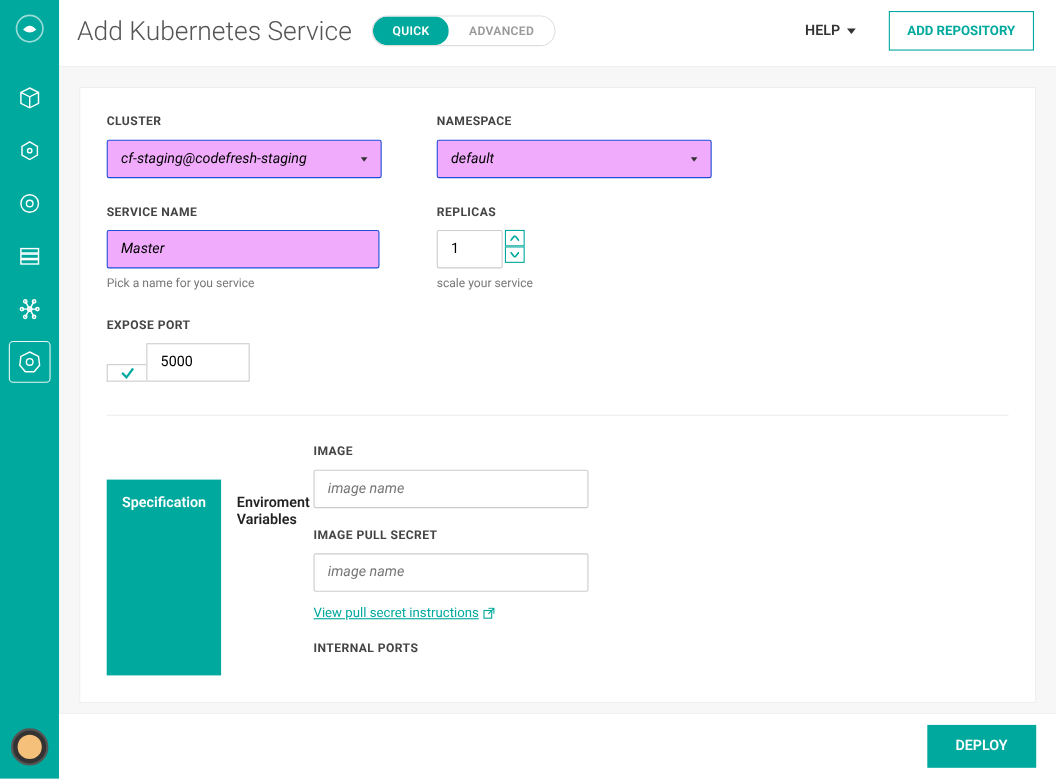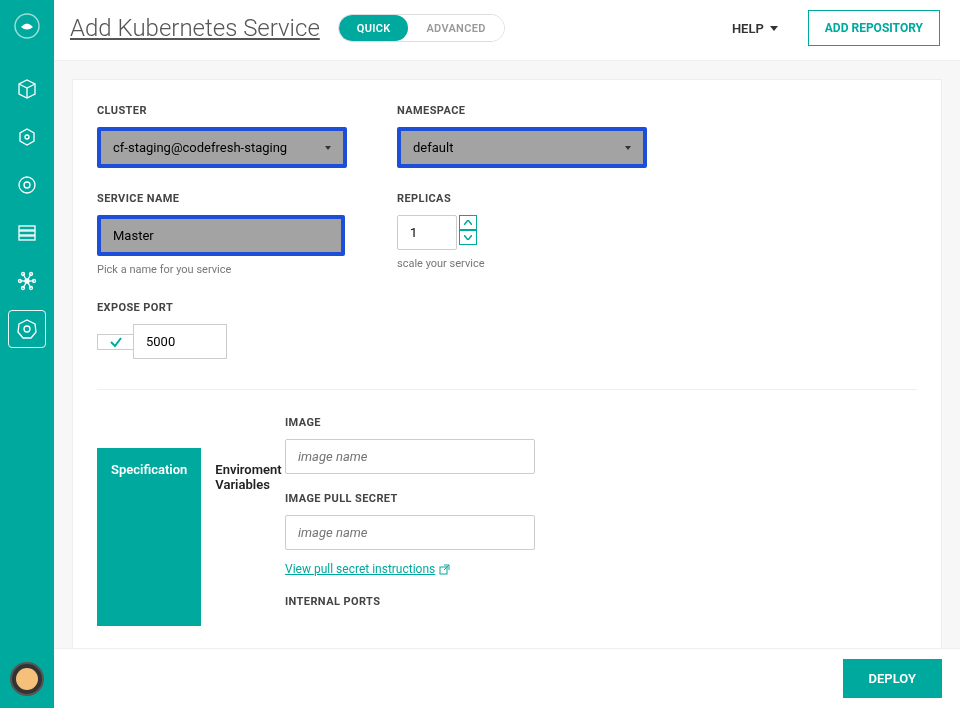--- a/index.html
+++ b/index.html
@@ -6,42 +6,42 @@
 body { width: 960px; height: 708px; overflow: hidden; background: #f5f5f5; display: flex; }
 .sidebar { width: 54px; background: #00A99D; display: flex; flex-direction: column; align-items: center; padding-top: 12px; }
 .sidebar-logo { width: 28px; height: 28px; margin-bottom: 30px; display:flex; align-items:center; justify-content:center;}
 .sidebar-item { width: 38px; height: 38px; display: flex; align-items: center; justify-content: center; margin-bottom: 10px; border-radius: 4px; cursor: pointer; }
 .sidebar-item.active { border: 1.5px solid rgba(255,255,255,0.9); }
 .sidebar-spacer { flex: 1; }
 .avatar { width: 34px; height: 34px; border-radius: 50%; background: #333; margin-bottom: 12px; display:flex;align-items:center;justify-content:center; border:2px solid #555;}
 .avatar-face{width:22px;height:22px;border-radius:50%;background:#f4c07a;position:relative;}
 .main { flex: 1; display: flex; flex-direction: column; background:#fff;}
 .header { display: flex; align-items: center; padding: 10px 20px 14px 16px; border-bottom: 1px solid #eee; background:#fff;}
-.page-title { font-size: 24px; font-weight: 300; color: #555; margin-right: 18px; text-decoration: underline; }
+.page-title { font-size: 24px; font-weight: 300; color: #555; margin-right: 18px; }
 .mode-toggle { display: flex; border: 1px solid #ddd; border-radius: 20px; overflow: hidden; height:28px;}
 .mode-btn { padding: 5px 18px; font-size: 11px; font-weight:600; letter-spacing:0.3px; background: #fff; border: none; cursor: pointer; color:#999;}
 .mode-btn.active { background: #00A99D; color: #fff; border-radius:20px;}
 .header-spacer { flex: 1; }
 .help { font-size: 13px; font-weight:600; color: #333; margin-right: 30px; cursor: pointer; display:flex;align-items:center;gap:6px;}
 .add-repo { border: 1.5px solid #00A99D; color: #00A99D; background: #fff; padding: 10px 16px; font-size: 12px; font-weight: 700; cursor: pointer; }
 .content-wrap{flex:1;background:#f7f7f7;overflow:auto;padding:18px;position:relative;}
 .card { background: #fff; border: 1px solid #eee; padding: 24px 0;}
 .section-title { color: #00A99D; font-size: 14px; font-weight: 700; margin: 0 24px 30px 24px; }
 .form-row { display: flex; margin: 0 24px 24px 24px; }
 .form-col { flex: 0 0 300px; }
 .label { font-size: 11px; font-weight: 700; letter-spacing: 0.4px; color: #444; margin-bottom: 10px; display: block; }
-.select, .input { border: 4px solid #1d4ed8; border-radius: 2px; padding: 9px 12px; font-size: 13px; width: 100%; background:#a3a3a3;}
+.select, .input { border: 1px solid #1d4ed8; border-radius: 2px; padding: 9px 12px; font-size: 13px; width: 100%; background:#f0abfc;font-style:italic;}
 .select { display: flex; justify-content: space-between; align-items: center; cursor: pointer; width:250px;}
 .input { width: 248px; }
 .hint { font-size: 11px; color: #777; margin-top: 6px; line-height:1.4;}
 .replicas-wrap{display:flex;}
 .replicas-input{border:1px solid #ccc;border-radius:2px;padding:9px 12px;font-size:13px;width:60px;}
 .spinner{display:flex;flex-direction:column;margin-left:2px;}
 .spin-btn{border:1px solid #00A99D;background:#fff;width:18px;height:15px;display:flex;align-items:center;justify-content:center;cursor:pointer;color:#00A99D;font-size:9px;}
-.expose-row{display:flex;align-items:center;margin:0 24px;}
+.expose-row{display:flex;align-items:flex-end;margin:0 24px;}
 .check{width:36px;border:1px solid #ccc;display:flex;align-items:center;justify-content:center;border-right:none;}
 .check svg{color:#00A99D;}
 .port-input{border:1px solid #ccc;padding:9px 12px;font-size:13px;width:94px;}
 .divider{height:1px;background:#eee;margin:30px 24px 26px 24px;}
 .spec-section{display:flex;margin:0 24px;gap:24px;}
 .tabs{width:164px;display:flex;margin-top:32px;}
 .tab{padding:14px 14px;font-size:13px;font-weight:600;color:#222;cursor:pointer;}
 .tab.active{background:#00A99D;color:#fff;}
 .spec-fields{flex:1;}
 .spec-field{margin-bottom:18px;}

